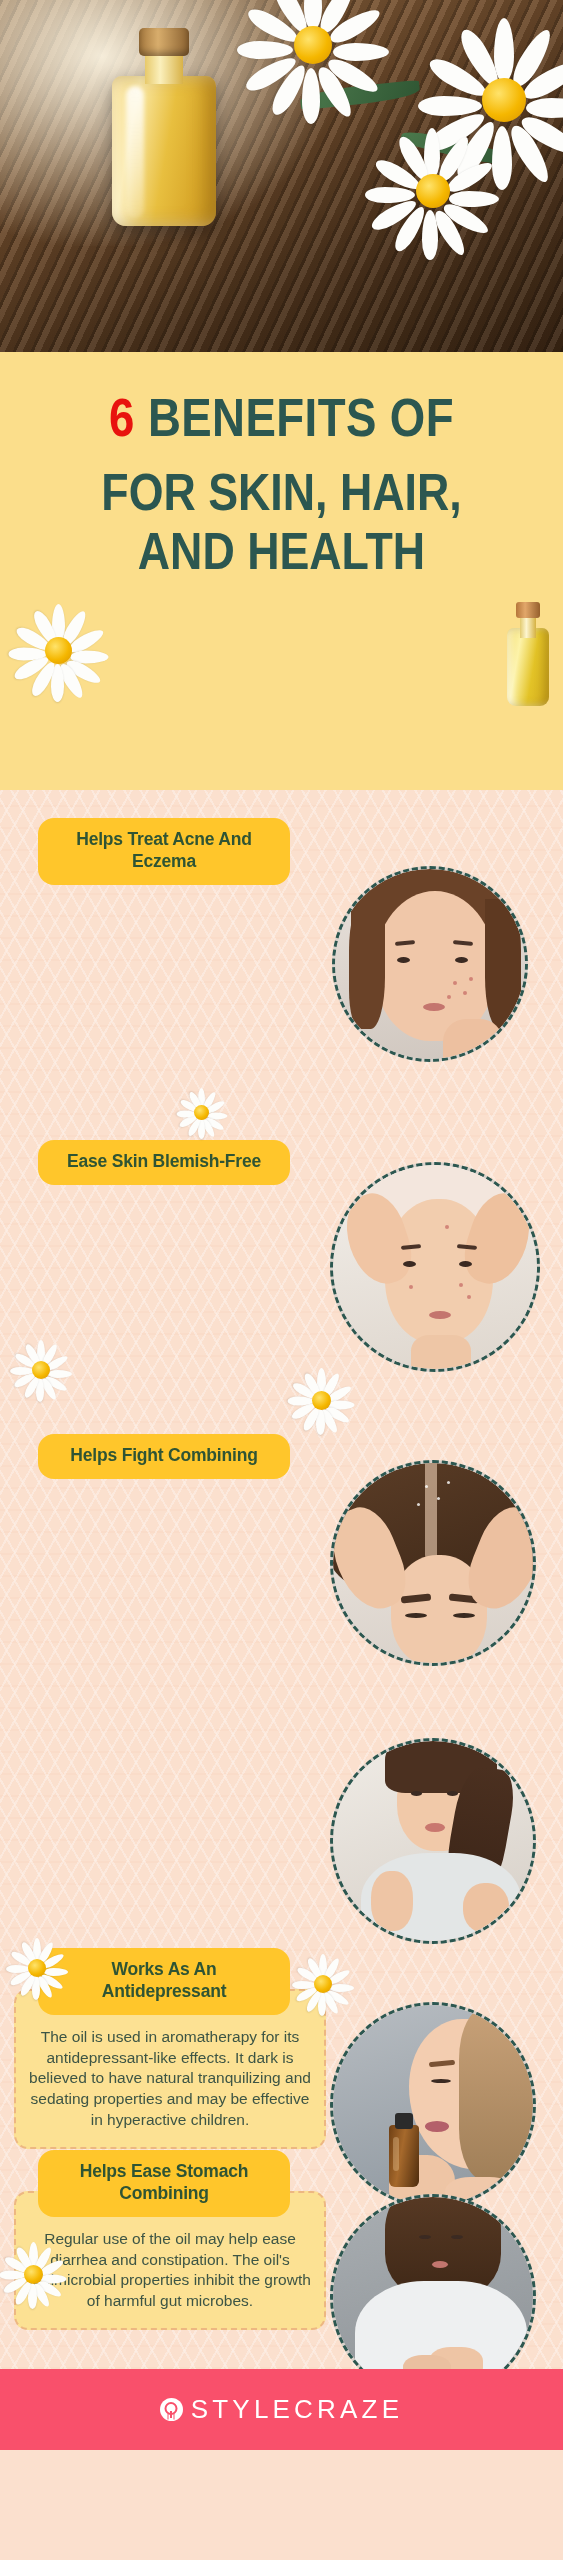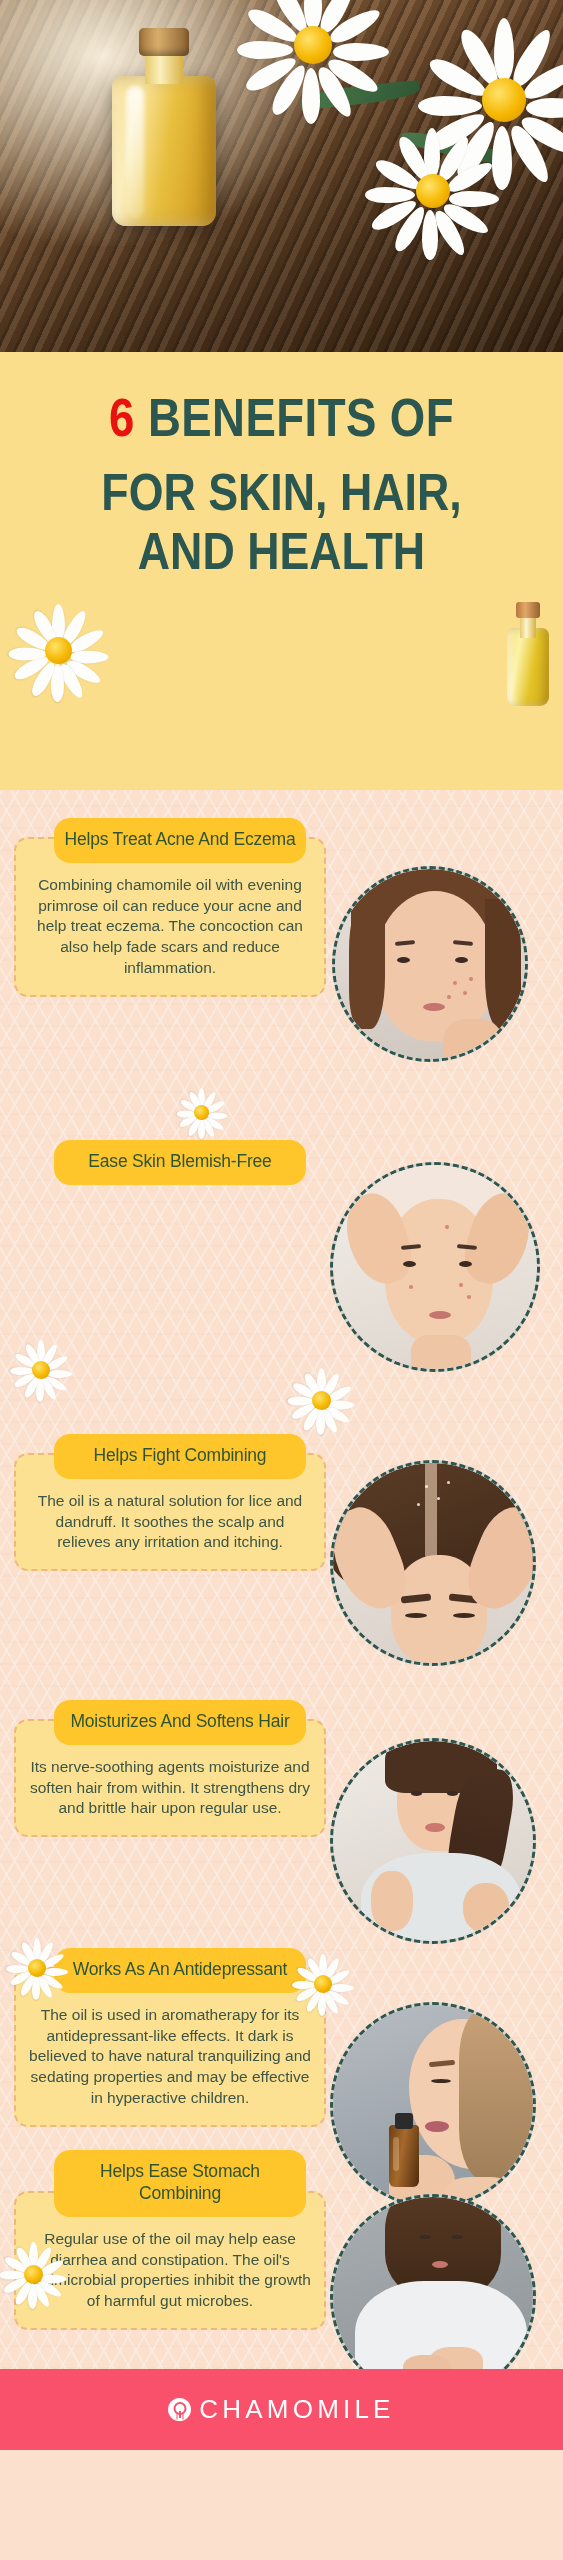--- a/index.html
+++ b/index.html
@@ -158,27 +158,27 @@
   }
 
   .card {
     position: absolute;
     left: 14px;
     width: 312px;
   }
   .card-pill {
     position: relative;
     z-index: 3;
-    margin-left: 40px;
+    margin-left: 24px;
     width: 252px;
     background: #FFC62B;
     border-radius: 16px;
     padding: 11px 10px 12px;
     text-align: center;
-    font-weight: normal;
+    font-weight: bold;
     font-size: 17.5px;
     line-height: 1.25;
     color: #2F5434;
     letter-spacing: -.2px;
   }
   .card-body {
     position: relative;
     z-index: 2;
     margin-top: -26px;
     padding: 36px 12px 16px;
@@ -353,21 +353,20 @@
     <div class="tb-neck"></div>
     <div class="tb-cork"></div>
   </div>
 </div>
 
 <div class="cards-area">
   <div class="bg-pattern"></div>
 
   <div class="card" style="top:28px;">
     <div class="card-pill">Helps Treat Acne And Eczema</div>
-    <div class="card-body">Combining chamomile oil with evening primrose oil can reduce your acne and help treat eczema. The concoction can also help fade scars and reduce inflammation.</div>
   </div>
   <div class="card-photo" style="left:332px; top:76px; width:196px; height:196px;">
     <div class="photo-inner" style="background:linear-gradient(170deg,#e9e2dc,#cfc6be);">
       <div class="hair" style="left:16px; top:-34px; width:164px; height:120px; background:#6a4228; border-radius:50% 50% 20% 20%;"></div>
       <div class="skin" style="left:40px; top:22px; width:120px; height:150px; background:#f0c7a9; border-radius:50% 50% 46% 46%;"></div>
       <div class="hair" style="left:14px; top:30px; width:36px; height:130px; background:#6a4228; border-radius:40% 0 40% 30%;"></div>
       <div class="hair" style="left:150px; top:30px; width:36px; height:130px; background:#5e3921; border-radius:0 40% 30% 40%;"></div>
       <div class="brow" style="left:60px; top:72px; transform:rotate(-6deg);"></div>
       <div class="brow" style="left:118px; top:72px; transform:rotate(6deg);"></div>
       <div class="eye" style="left:62px; top:88px;"></div>
@@ -428,21 +427,20 @@
     <div class="pet" style="left:16px; top:35px; width:8px; height:24px; transform:rotate(30deg);"></div>
     <div class="pet" style="left:9px;  top:28px; width:8px; height:24px; transform:rotate(60deg);"></div>
     <div class="pet" style="left:6px;  top:19px; width:8px; height:24px; transform:rotate(90deg);"></div>
     <div class="pet" style="left:10px; top:9px;  width:8px; height:24px; transform:rotate(120deg);"></div>
     <div class="pet" style="left:17px; top:3px;  width:8px; height:24px; transform:rotate(150deg);"></div>
     <div class="core" style="left:20px; top:21px; width:18px; height:18px;"></div>
   </div>
 
   <div class="card" style="top:644px;">
     <div class="card-pill">Helps Fight Combining</div>
-    <div class="card-body">The oil is a natural solution for lice and dandruff. It soothes the scalp and relieves any irritation and itching.</div>
   </div>
   <div class="card-photo" style="left:330px; top:670px; width:206px; height:206px;">
     <div class="photo-inner" style="background:linear-gradient(170deg,#efe9e3,#d8d0c8);">
       <div class="hair" style="left:-6px; top:-18px; width:218px; height:150px; background:linear-gradient(160deg,#5e3f28,#3d2717); border-radius:44% 44% 30% 30%;"></div>
       <div class="hair" style="left:92px; top:-10px; width:12px; height:108px; background:#f0d2b8; opacity:.6; border-radius:6px;"></div>
       <div class="skin" style="left:58px; top:92px; width:96px; height:112px; background:#f0c9ab; border-radius:48% 48% 44% 44%;"></div>
       <div class="brow" style="left:68px; top:132px; width:30px; height:7px; background:#4a3223; transform:rotate(-6deg);"></div>
       <div class="brow" style="left:116px; top:132px; width:30px; height:7px; background:#4a3223; transform:rotate(6deg);"></div>
       <div class="eye" style="left:72px; top:150px; width:22px; height:5px; background:#3a2a20;"></div>
       <div class="eye" style="left:120px; top:150px; width:22px; height:5px; background:#3a2a20;"></div>
@@ -463,24 +461,20 @@
     <div class="pet" style="left:35px; top:40px; width:9px; height:26px; transform:rotate(150deg);"></div>
     <div class="pet" style="left:26px; top:41px; width:9px; height:26px;"></div>
     <div class="pet" style="left:17px; top:38px; width:9px; height:26px; transform:rotate(30deg);"></div>
     <div class="pet" style="left:9px;  top:30px; width:9px; height:26px; transform:rotate(60deg);"></div>
     <div class="pet" style="left:6px;  top:20px; width:9px; height:26px; transform:rotate(90deg);"></div>
     <div class="pet" style="left:10px; top:10px; width:9px; height:26px; transform:rotate(120deg);"></div>
     <div class="pet" style="left:18px; top:4px;  width:9px; height:26px; transform:rotate(150deg);"></div>
     <div class="core" style="left:22px; top:23px; width:19px; height:19px;"></div>
   </div>
 
-  <div class="card" style="top:910px;">
-    <div class="card-pill">Moisturizes And Softens Hair</div>
-    <div class="card-body">Its nerve-soothing agents moisturize and soften hair from within. It strengthens dry and brittle hair upon regular use.</div>
-  </div>
   <div class="card-photo" style="left:330px; top:948px; width:206px; height:206px;">
     <div class="photo-inner" style="background:linear-gradient(160deg,#f0ece6,#d5cec6);">
       <div class="skin" style="left:64px; top:6px; width:84px; height:104px; background:#f1c9a9; border-radius:48% 48% 44% 44%;"></div>
       <div class="hair" style="left:52px; top:-14px; width:112px; height:66px; background:#4b3020; border-radius:50% 50% 18% 18%;"></div>
       <div class="hair" style="left:118px; top:26px; width:56px; height:140px; background:linear-gradient(180deg,#4b3020,#3a2417); border-radius:36% 30% 46% 46%; transform:rotate(10deg);"></div>
       <div class="eye" style="left:78px; top:50px; width:11px; height:5px;"></div>
       <div class="eye" style="left:114px; top:50px; width:11px; height:5px;"></div>
       <div class="lips" style="left:92px; top:82px; width:20px; height:9px; background:#c9776f;"></div>
       <div class="shirt" style="left:28px; top:112px; width:160px; height:110px; background:#e3e6e6; border-radius:42% 42% 0 0;"></div>
       <div class="skin" style="left:38px; top:130px; width:42px; height:60px; background:#eec5a5; border-radius:44%;"></div>
@@ -567,14 +561,14 @@
     <div class="pet" style="left:9px;  top:30px; width:9px; height:26px; transform:rotate(60deg);"></div>
     <div class="pet" style="left:6px;  top:20px; width:9px; height:26px; transform:rotate(90deg);"></div>
     <div class="pet" style="left:10px; top:10px; width:9px; height:26px; transform:rotate(120deg);"></div>
     <div class="pet" style="left:18px; top:4px;  width:9px; height:26px; transform:rotate(150deg);"></div>
     <div class="core" style="left:22px; top:23px; width:19px; height:19px;"></div>
   </div>
 </div>
 
 <div class="footer">
   <div class="logo-mark"></div>
-  <div class="logo-text">CHAMOMILE</div>
+  <div class="logo-text">STYLECRAZE</div>
 </div>
 
 </body></html>

